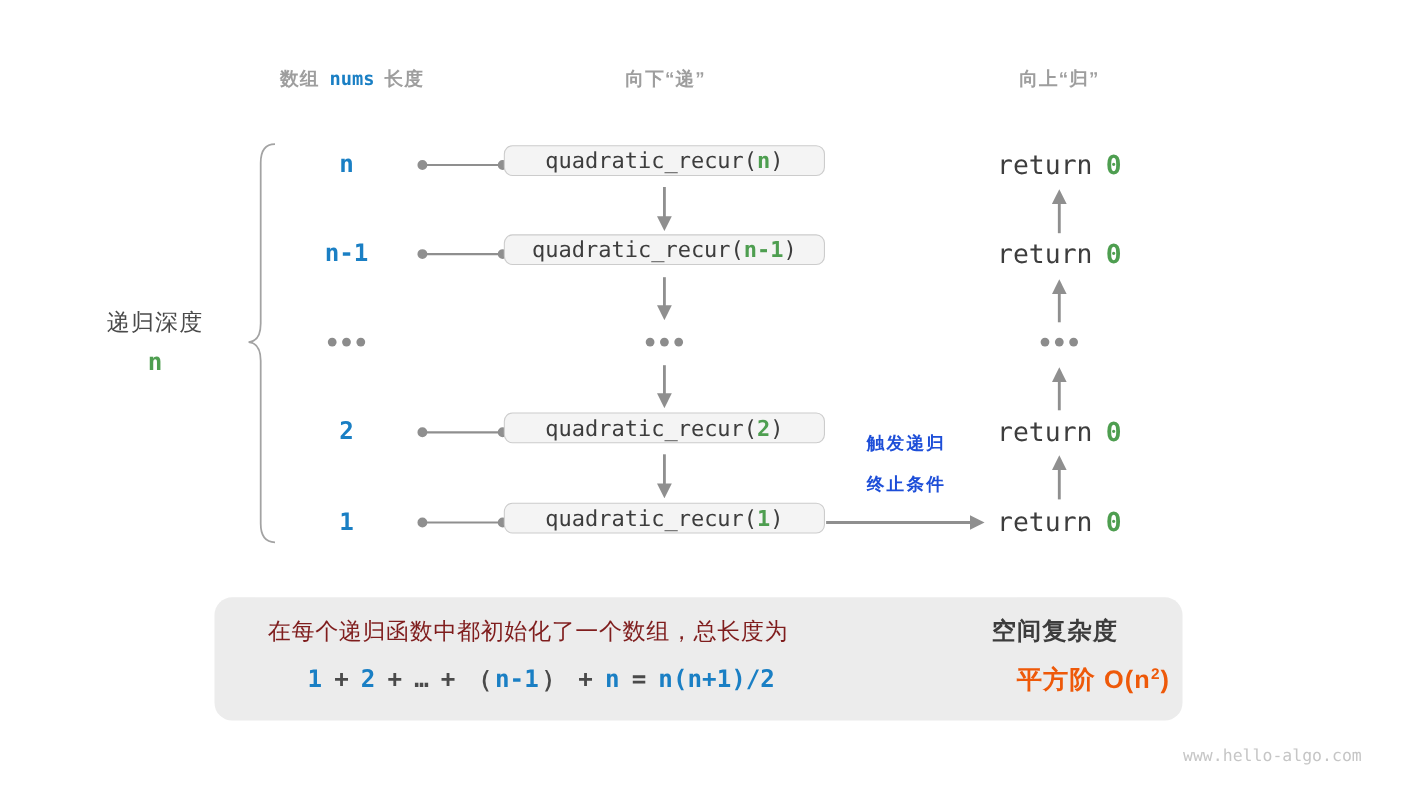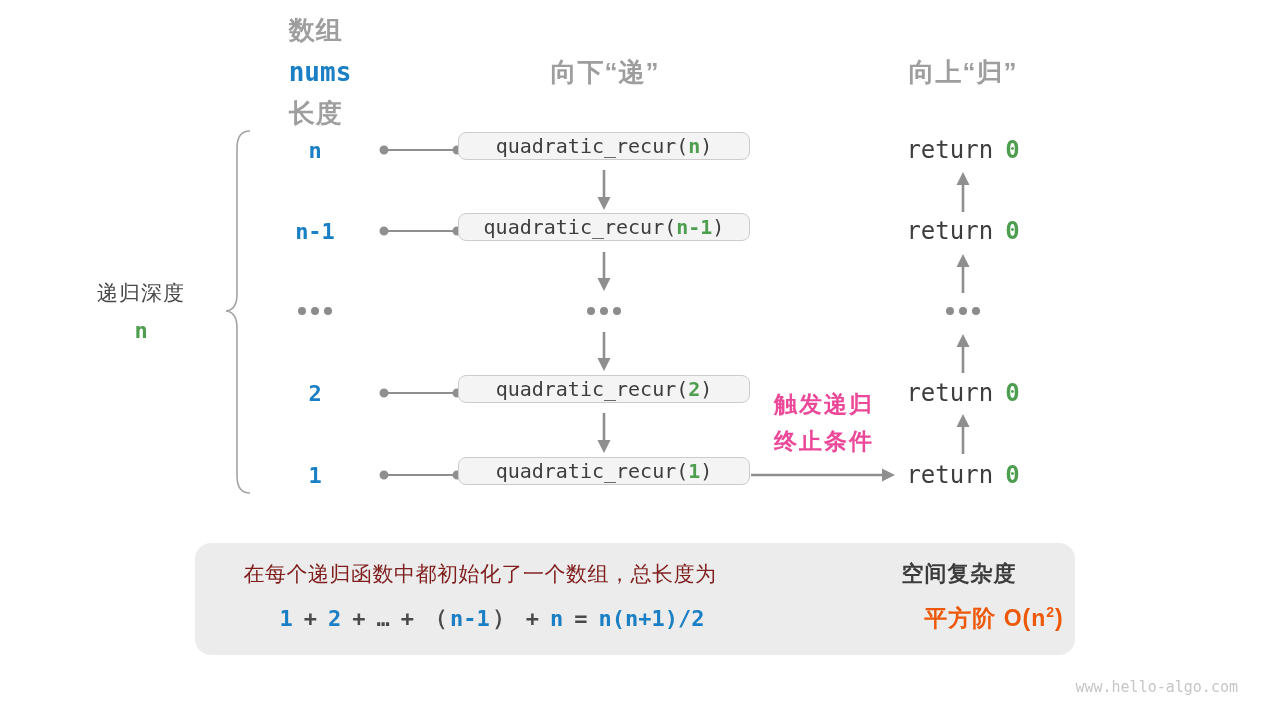--- a/index.html
+++ b/index.html
@@ -7,21 +7,21 @@
   body {
     position:relative;
     width:1280px; height:720px;
     background:#ffffff;
     font-family:"Liberation Sans","DejaVu Sans",sans-serif;
     overflow:hidden;
   }
   .abs { position:absolute; }
   .ctr { transform:translate(-50%,-50%); white-space:nowrap; }
 
-  .hdr { font-size:26px; font-weight:bold; color:#9e9e9e; letter-spacing:1px;flex-direction:column; }
+  .hdr { font-size:17px; font-weight:bold; color:#9e9e9e; letter-spacing:1px; }
   .hdr-code { color:#1a7fc4; font-family:"DejaVu Sans Mono","Liberation Mono",monospace; letter-spacing:0; }
 
   .depth-label { font-family:"DejaVu Sans Mono","Liberation Mono",monospace;
                  font-size:22px; font-weight:bold; color:#1a7fc4; }
 
   .depth-title { font-size:21px; color:#4a4a4a; letter-spacing:1px; }
   .depth-var   { font-family:"DejaVu Sans Mono","Liberation Mono",monospace;
                  font-size:22px; font-weight:bold; color:#4e9e50; }
 
   .call-box {
@@ -30,21 +30,21 @@
     display:flex; align-items:center; justify-content:center;
     font-family:"DejaVu Sans Mono","Liberation Mono",monospace;
     font-size:20px; color:#3d3d3d;
   }
   .call-box .arg { color:#4e9e50; font-weight:bold; }
 
   .ret { font-family:"DejaVu Sans Mono","Liberation Mono",monospace;
          font-size:24px; color:#3d3d3d; }
   .ret .zero { color:#4e9e50; font-weight:bold; margin-left:12px; }
 
-  .trigger { font-size:23px; font-weight:bold; color:#ec4899; letter-spacing:2px; }
+  .trigger { font-size:16px; font-weight:bold; color:#1d4ed8; letter-spacing:2px; }
 
   .summary-panel {
     position:absolute; left:195px; top:543px; width:880px; height:112px;
     background:#ececec; border-radius:16px;
   }
   .sum-line1 { font-size:21px; color:#7f1d1d; letter-spacing:0.5px; }
   .formula { display:flex; align-items:center; gap:11px;
              font-family:"DejaVu Sans Mono","Liberation Mono",monospace;
              font-size:22px; font-weight:bold; }
   .f-blue { color:#1a7fc4; }

